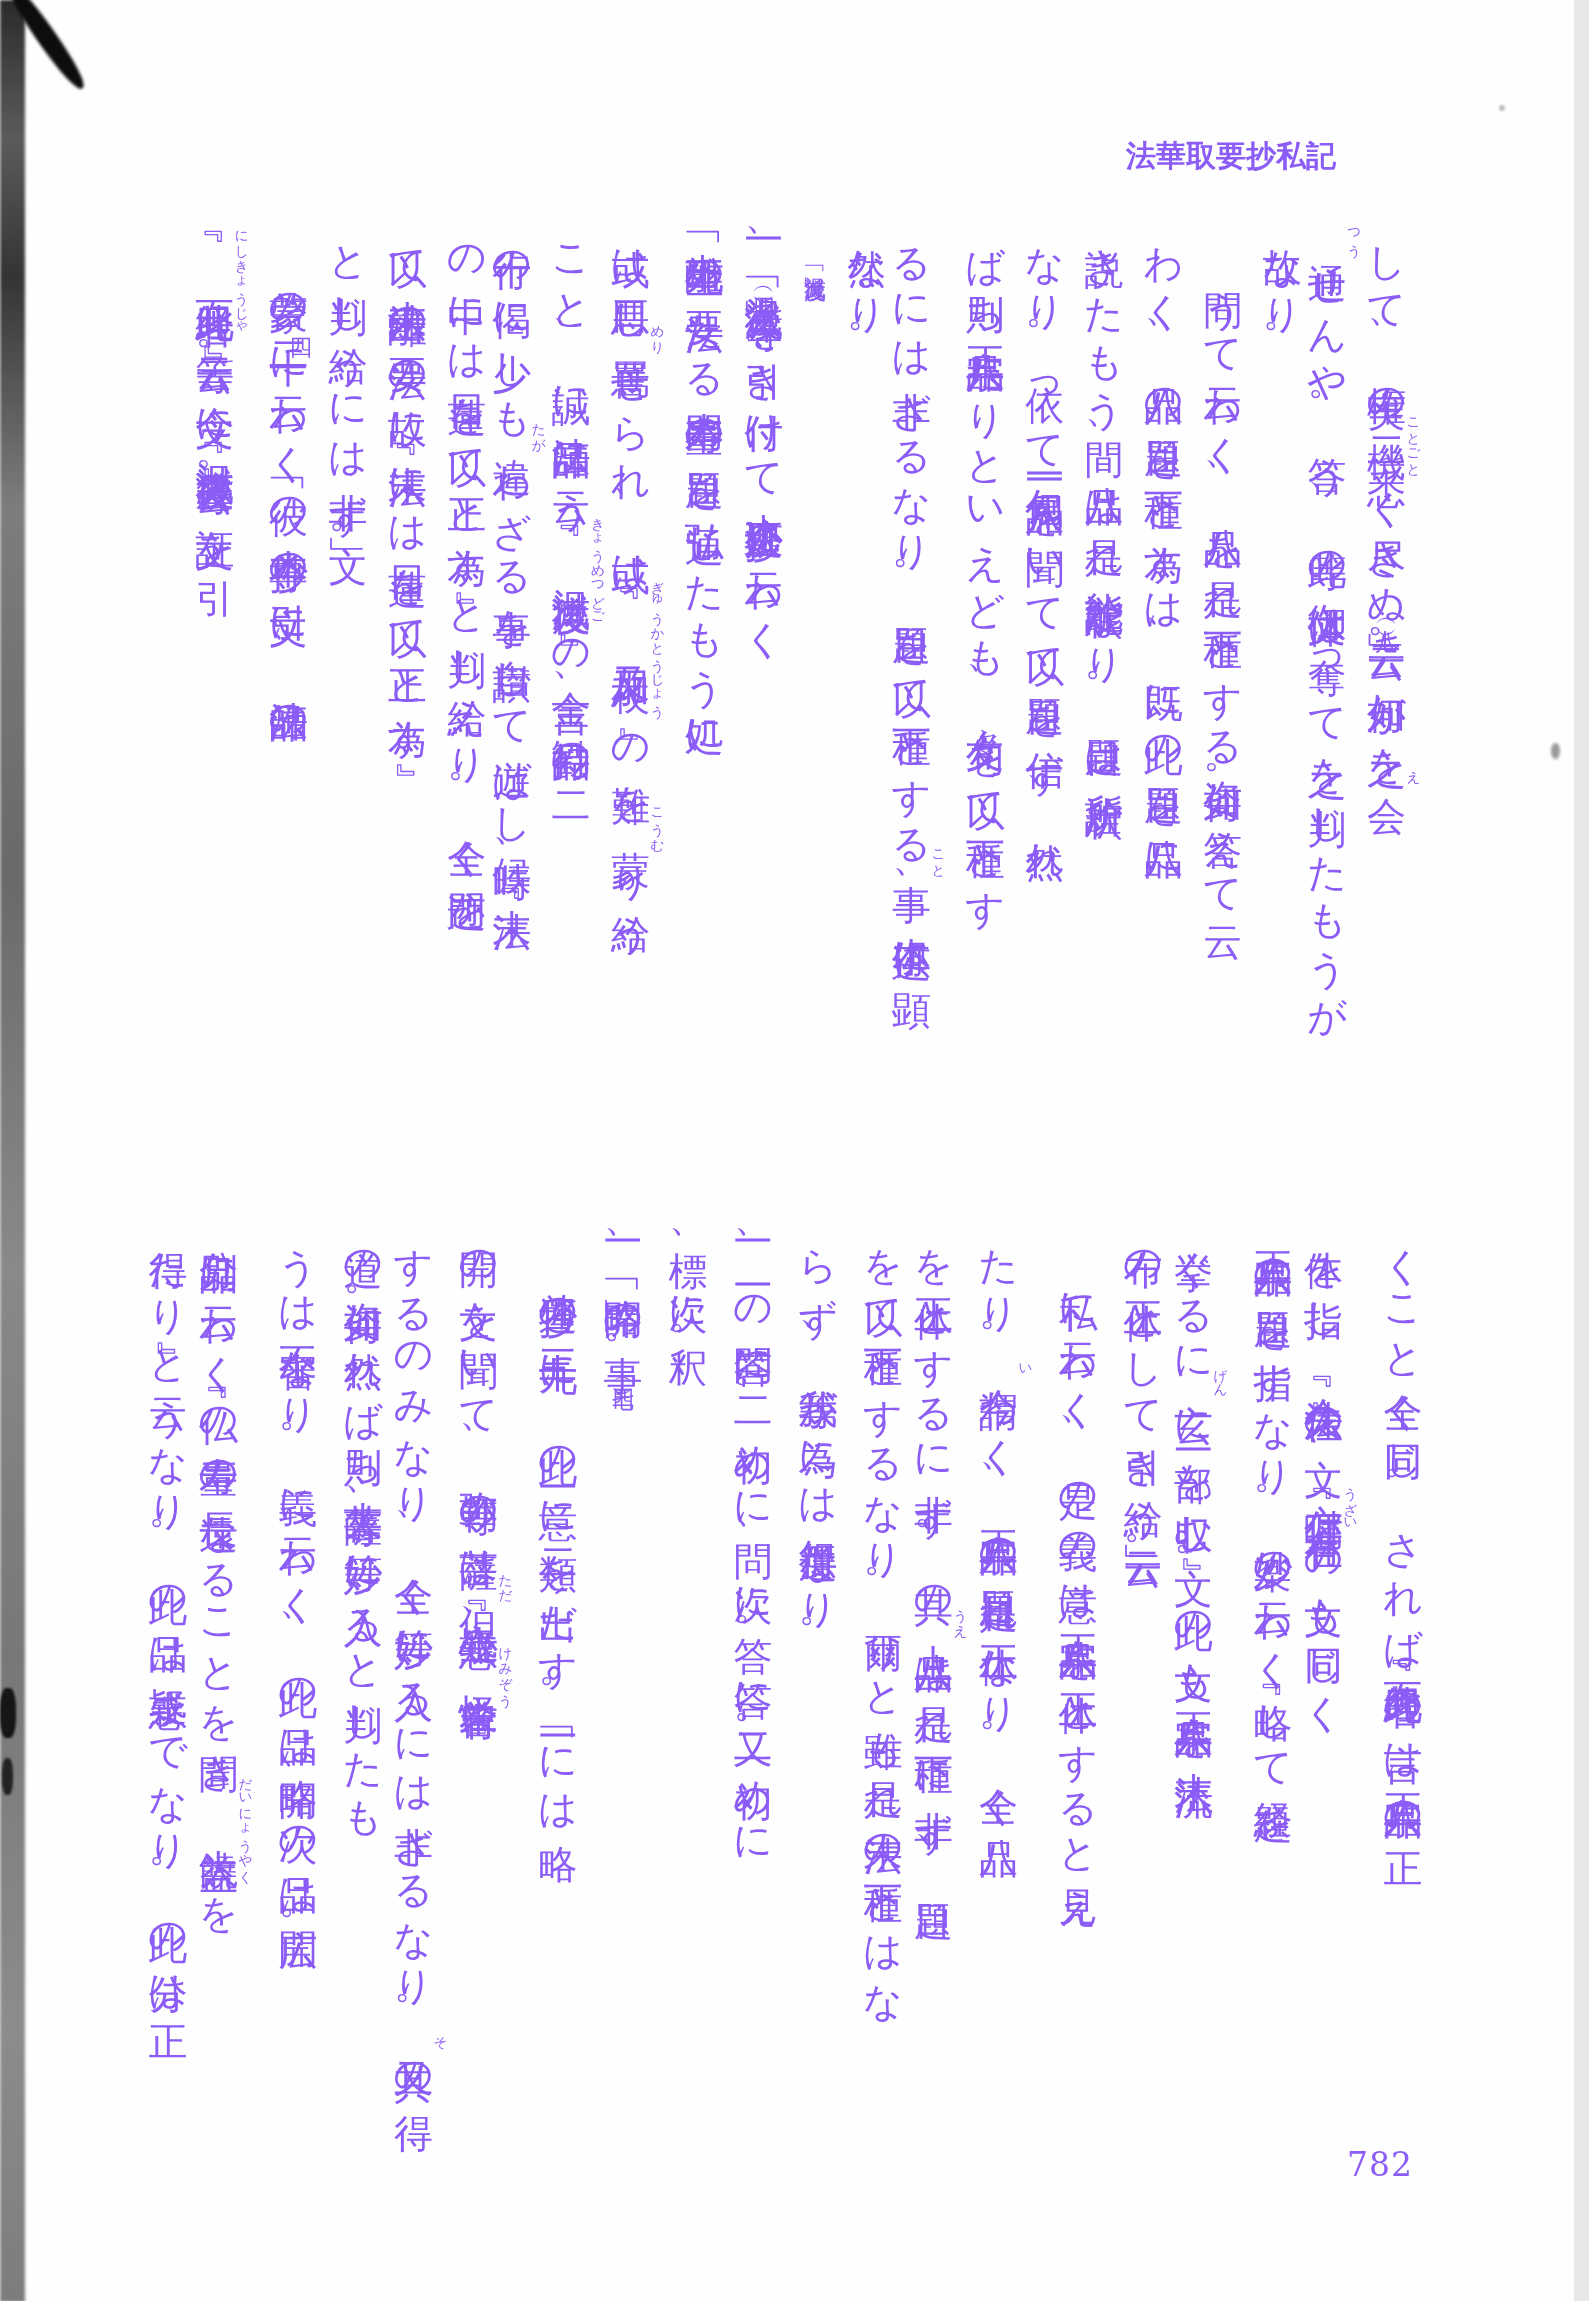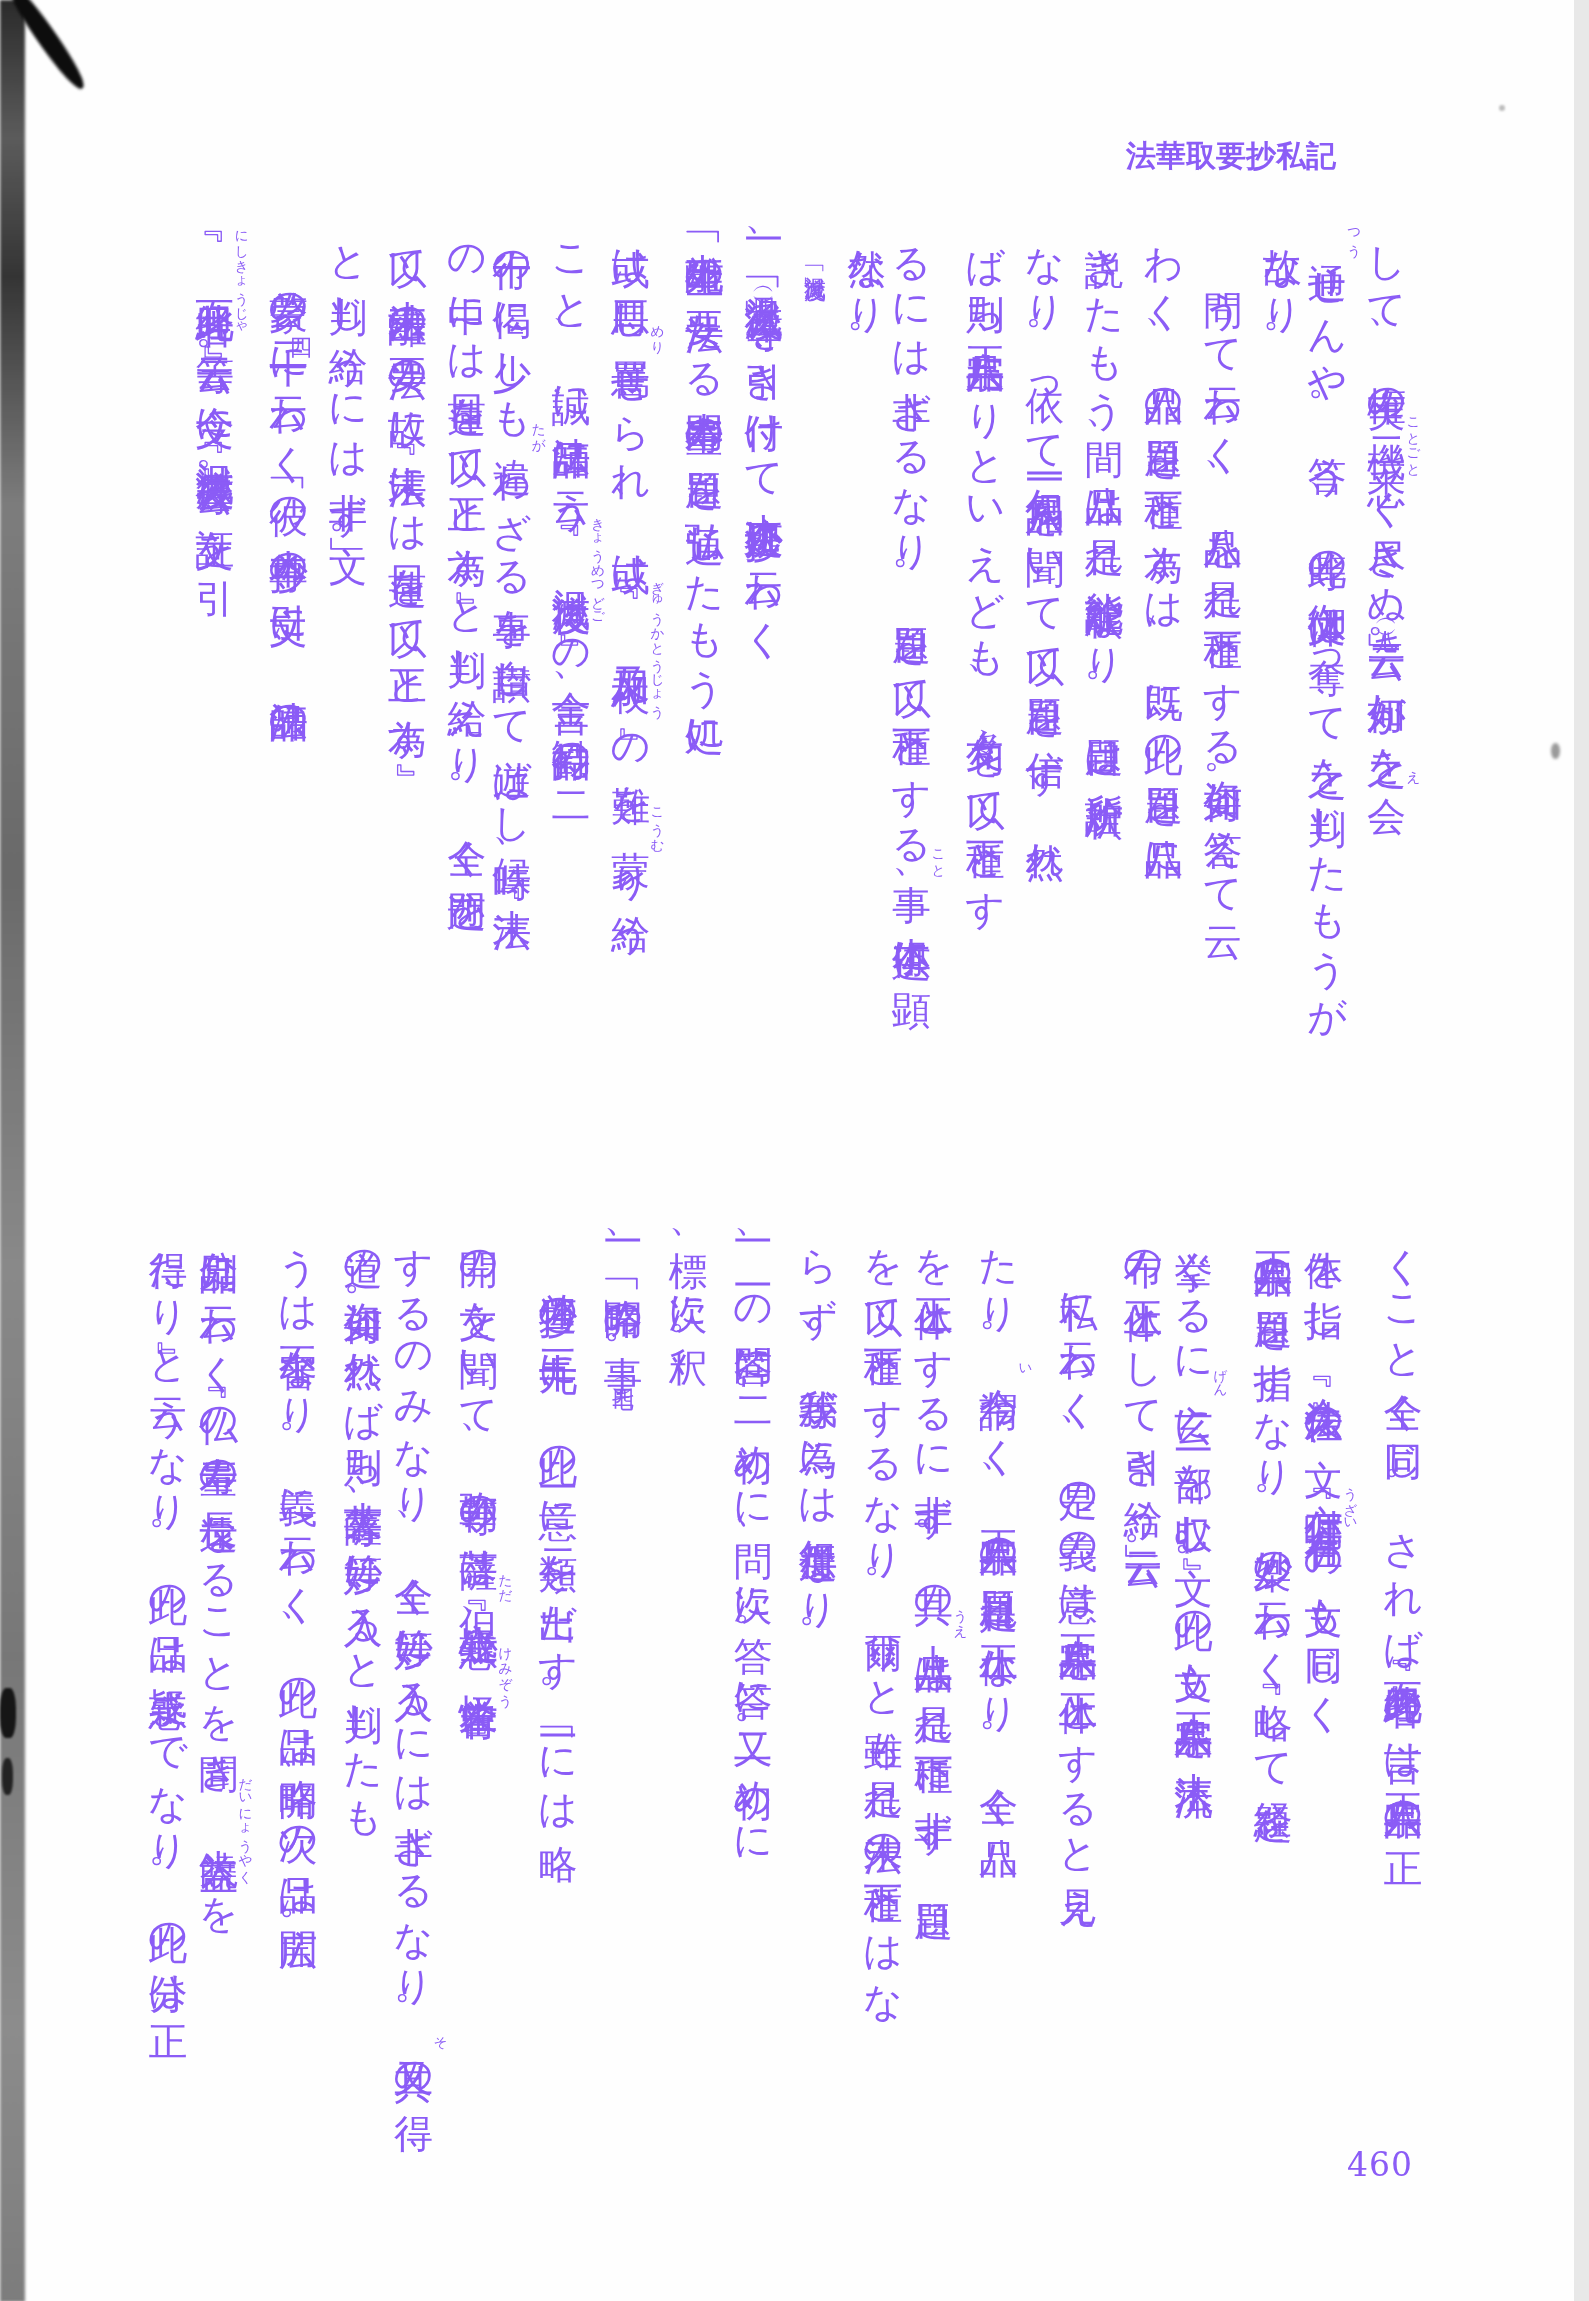--- a/index.html
+++ b/index.html
@@ -114,15 +114,15 @@
       <div class="col"><span>一、「略開」の事。</span><span class="ref">︵七三四︶</span></div>
       <div class="col indent"><span>啓運抄の三十九に、此の一意に二類を出だす。「一には略</span></div>
       <div class="col"><span>開の文を聞いて、弥勒等の菩薩は</span><ruby>但<rt>ただ</rt></ruby><span>『心生疑惑、</span><ruby>怪未曾有<rt>けみぞう</rt></ruby><span>』</span></div>
       <div class="col"><span>するのみなり、全く等妙に入るには非ざるなり。又</span><ruby>其<rt>そ</rt></ruby><span>の得</span></div>
       <div class="col"><span>道の姿如何。然れば則ち大菩薩等、等妙に入ると判じたも</span></div>
       <div class="col"><span>うは不審なり。義に云わく、此の品は略開、次の品は広開。</span></div>
       <div class="col"><span>分別品に云わく『仏の寿量の長遠なることを聞き</span><ruby>大饒益<rt>だいにょうやく</rt></ruby><span>を</span></div>
       <div class="col"><span>得たり』と云うなり。此の品は疑惑までなり。此の分は正</span></div>
     </div>
 
-  <div class="pagenum">460</div>
+  <div class="pagenum">782</div>
 </div>
 
 
 </body></html>

